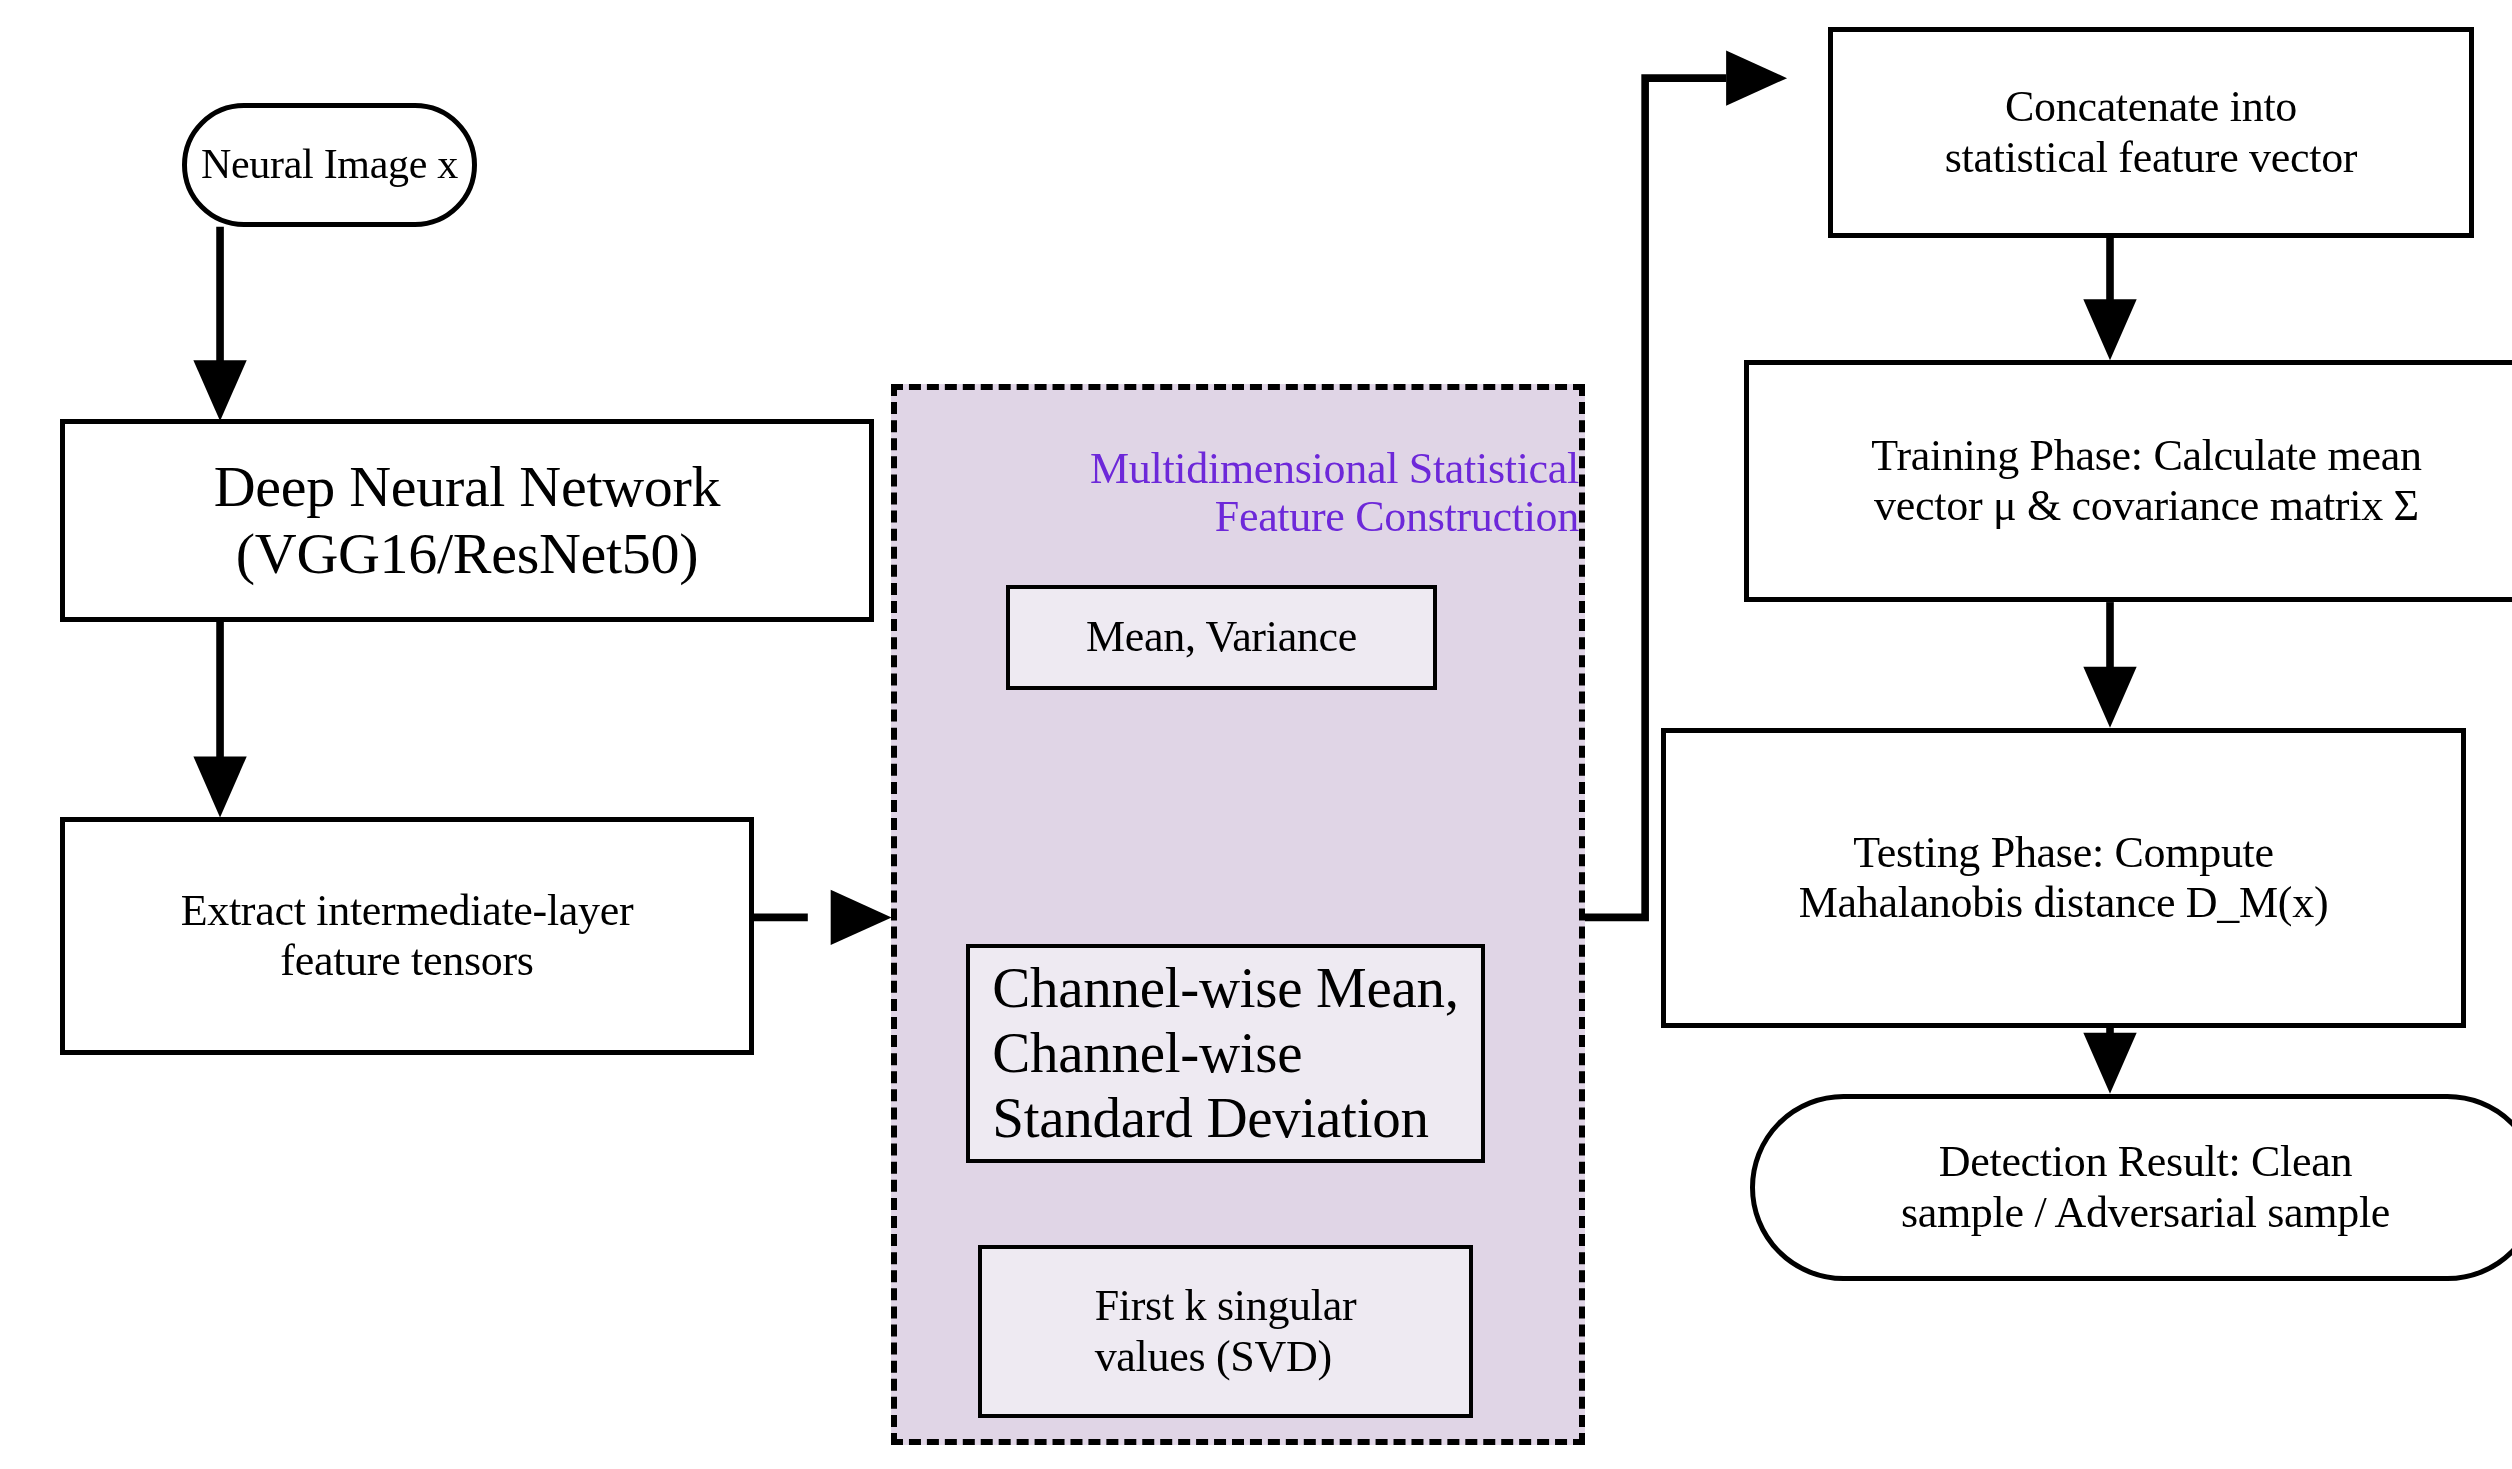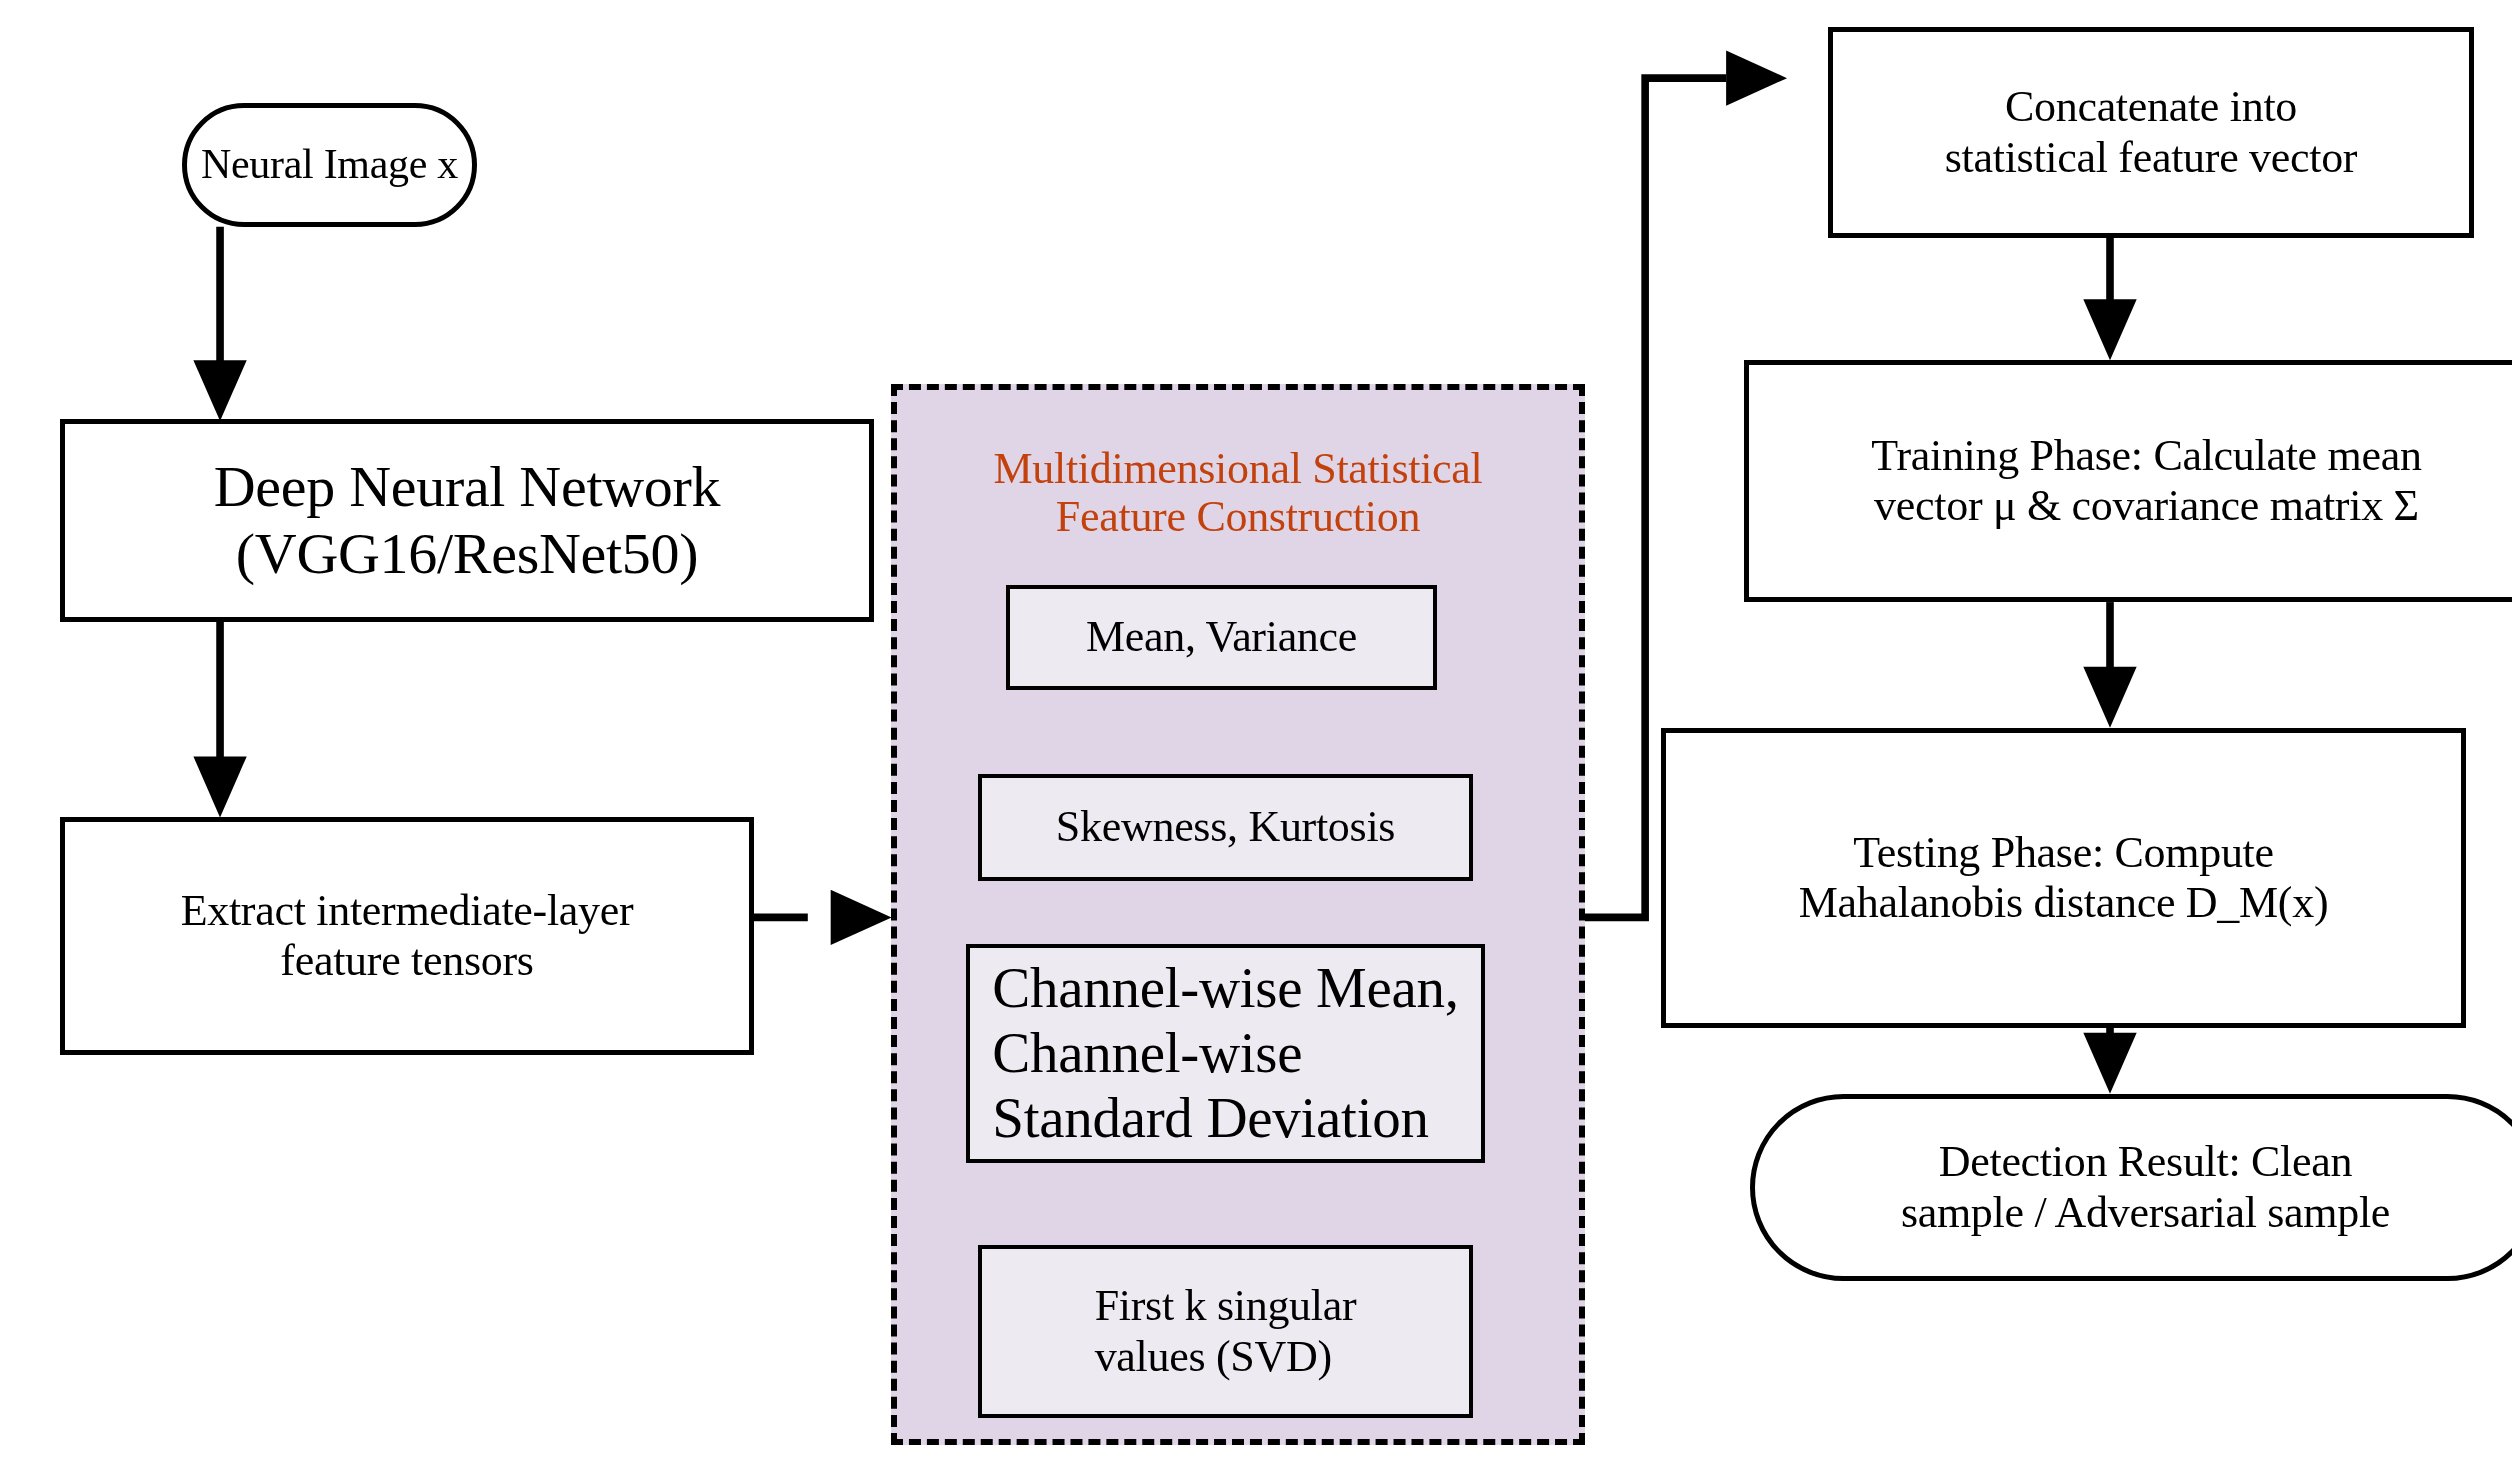--- a/index.html
+++ b/index.html
@@ -39,22 +39,22 @@
   .group-box {
     position: absolute;
     box-sizing: border-box;
     border: 6.7px dashed #000000;
     background: #e0d5e6;
   }
   .group-title {
     position: absolute;
     left: 0;
     right: 0;
-    text-align: center;
-    color: #c2410c;
+    text-align: right;
+    color: #6d28d9;
     line-height: 1.1;
     white-space: pre-line;
     letter-spacing: -0.3px;
   }
   .sub-node {
     position: absolute;
     box-sizing: border-box;
     display: flex;
     align-items: center;
     justify-content: center;
@@ -133,21 +133,20 @@
   <div class="node" style="left:19px; top:817px; width:694px; height:238px; font-size:44px;">Extract intermediate-layer
 feature tensors</div>
 
   <div class="group-box" style="left:891px; top:384px; width:694px; height:1061px;">
 
     <div class="group-title" style="top:55px; font-size:44px;">Multidimensional Statistical
 Feature Construction</div>
 
     <div class="sub-node" style="left:109px; top:195px; width:431px; height:105px; font-size:44px;">Mean, Variance</div>
 
-    <div class="sub-node" style="left:81px; top:384px; width:495px; height:107px; font-size:44px;">Skewness, Kurtosis</div>
 
     <div class="sub-node" style="left:69px; top:554px; width:519px; height:219px; font-size:57px;">Channel-wise Mean,
 Channel-wise
 Standard Deviation</div>
 
     <div class="sub-node" style="left:81px; top:855px; width:495px; height:173px; font-size:44px;">First k singular
 values (SVD)</div>
   </div>
 
   <div class="node" style="left:1787px; top:27px; width:646px; height:211px; font-size:44px;">Concatenate into

